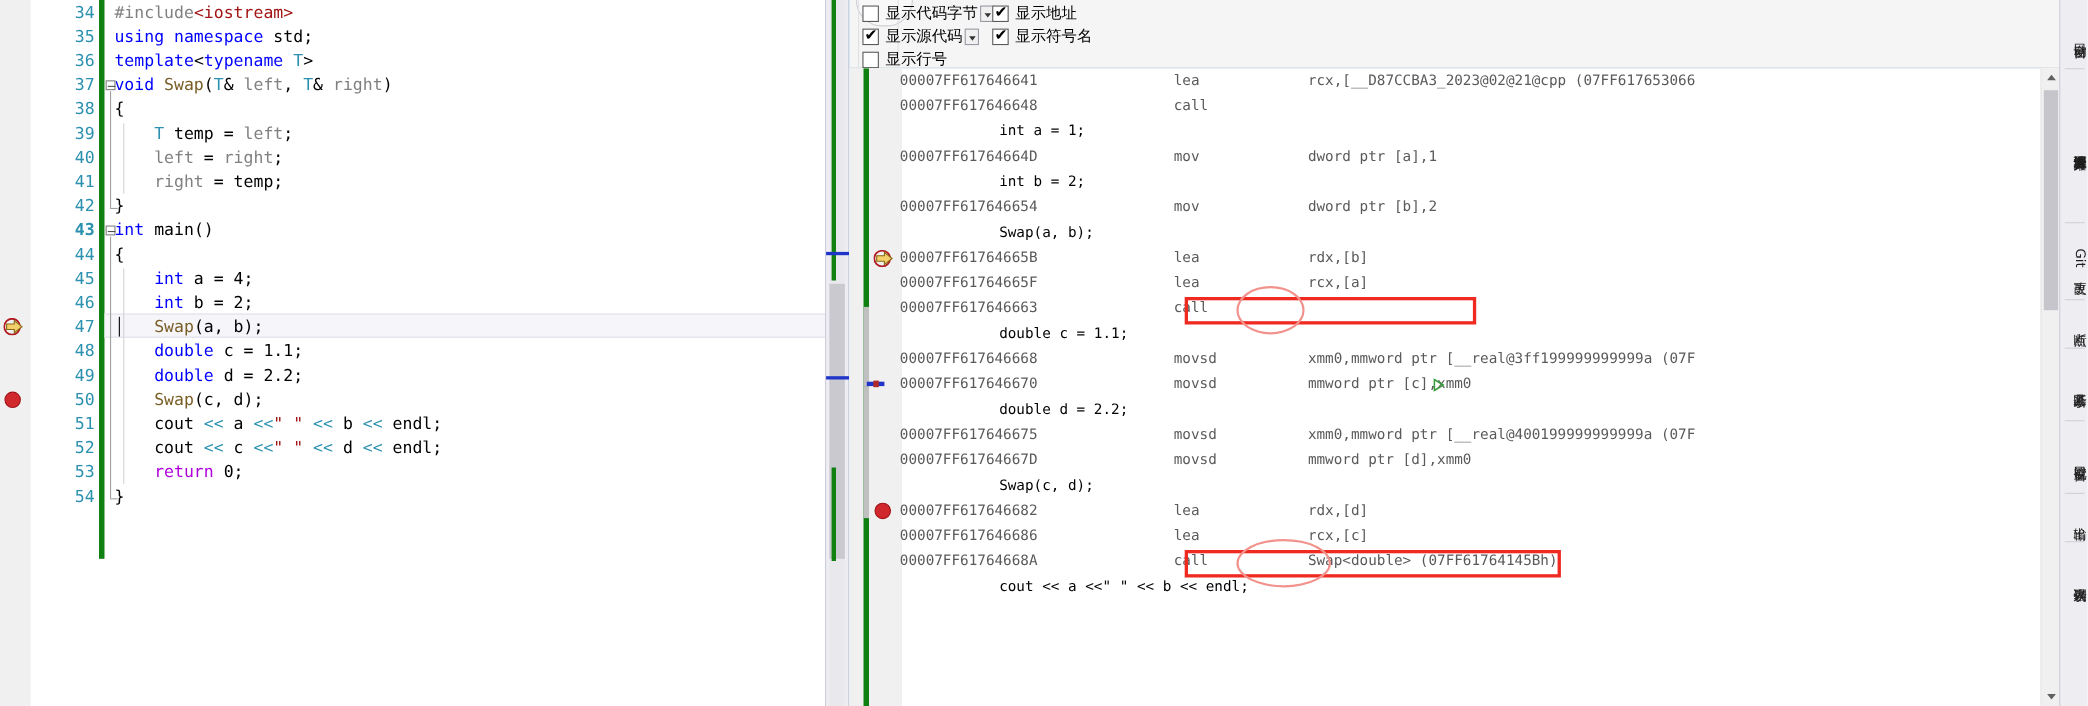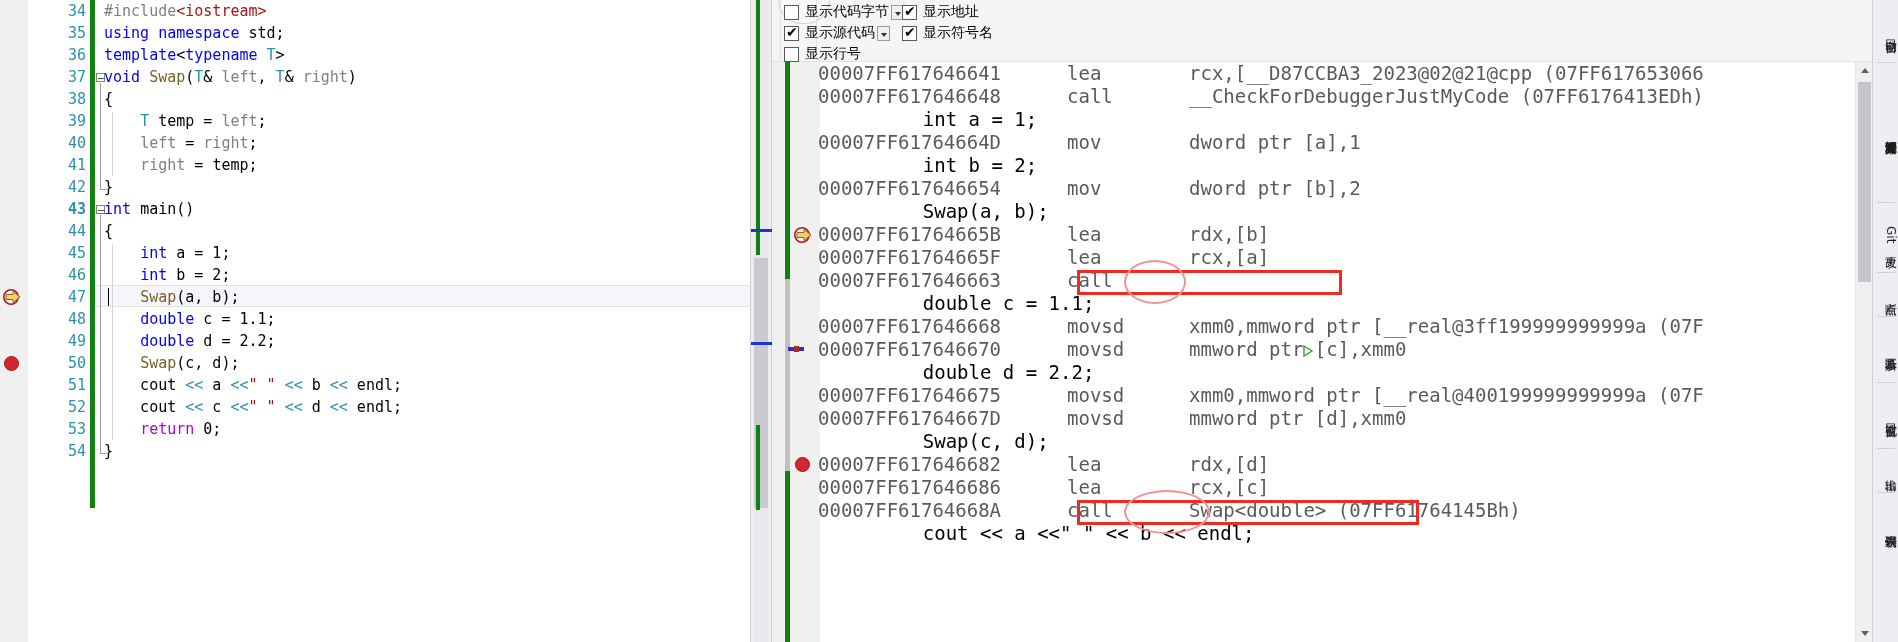--- a/index.html
+++ b/index.html
@@ -118,21 +118,21 @@
 
   .disasm-body {
     position:absolute; left:0; top:62px; width:1100px; height:580px;
     background:#ffffff; overflow:hidden;
   }
   .dis-gutter { position:absolute; left:0; top:0; width:48px; height:580px; background:#f0f0f0; }
   .dis-greenbar { position:absolute; left:13px; top:0; width:5px; height:580px; background:#108010; }
   .dis-graybar { position:absolute; left:13px; width:5px; background:#c0c0c0; }
   .dis-row {
     position:absolute; left:0; height:23px; line-height:23px;
-    font-family:"DejaVu Sans Mono", monospace; font-size:19px; white-space:pre;
+    font-family:"DejaVu Sans Mono", monospace; font-size:13px; white-space:pre;
   }
   .dis-addr { position:absolute; left:46px; color:#5a5a5a; }
   .dis-mn   { position:absolute; left:295px; color:#5a5a5a; }
   .dis-ops  { position:absolute; left:417px; color:#5a5a5a; }
   .dis-src  { position:absolute; left:105px; color:#000000; }
 
   
   .anno-box {
     position:absolute; border:3px solid #ef2a21; background:transparent;
     pointer-events:none;
@@ -205,21 +205,21 @@
         <div class="lineno" style="top: 154px;">41</div>
         <div class="codetext" style="top: 154px;"><span class="pl">    </span><span class="id">right</span><span class="pl"> = </span><span class="pl">temp</span><span class="pl">;</span></div>
         <div class="lineno" style="top: 176px;">42</div>
         <div class="codetext" style="top: 176px;"><span class="pl">}</span></div>
         <div class="lineno" style="top: 198px; font-weight: bold;">43</div>
         <div class="codetext" style="top: 198px;"><span class="k">int</span><span class="pl"> </span><span class="pl">main</span><span class="pl">()</span></div>
         <div class="fold" style="top: 205px;"></div>
         <div class="lineno" style="top: 220px;">44</div>
         <div class="codetext" style="top: 220px;"><span class="pl">{</span></div>
         <div class="lineno" style="top: 242px;">45</div>
-        <div class="codetext" style="top: 242px;"><span class="pl">    </span><span class="k">int</span><span class="pl"> a = 1;</span></div>
+        <div class="codetext" style="top: 242px;"><span class="pl">    </span><span class="k">int</span><span class="pl"> a = 4;</span></div>
         <div class="lineno" style="top: 264px;">46</div>
         <div class="codetext" style="top: 264px;"><span class="pl">    </span><span class="k">int</span><span class="pl"> b = 2;</span></div>
         <div class="current-line-hl" style="top: 285px;"></div>
         <div class="caret" style="top: 288px;"></div>
         <div class="lineno" style="top: 286px;">47</div>
         <div class="codetext" style="top: 286px;"><span class="pl">    </span><span class="fn">Swap</span><span class="pl">(a, b);</span></div>
         <div class="lineno" style="top: 308px;">48</div>
         <div class="codetext" style="top: 308px;"><span class="pl">    </span><span class="k">double</span><span class="pl"> c = 1.1;</span></div>
         <div class="lineno" style="top: 330px;">49</div>
         <div class="codetext" style="top: 330px;"><span class="pl">    </span><span class="k">double</span><span class="pl"> d = 2.2;</span></div>
@@ -288,21 +288,21 @@
         </div>
     </div>
 
     <div class="disasm-body">
       <div class="dis-gutter"></div>
       <div class="dis-greenbar"></div>
       <div class="dis-graybar" style="top:217px;height:72px;"></div>
       <div class="dis-graybar" style="top:289px;height:120px;"></div>
       <div id="dis-rows">
           <div class="dis-row" style="top: 0px; width: 1080px;"><span class="dis-addr">00007FF617646641</span><span class="dis-mn">lea</span><span class="dis-ops">rcx,[__D87CCBA3_2023@02@21@cpp (07FF617653066</span></div>
-          <div class="dis-row" style="top: 23px; width: 1080px;"><span class="dis-addr">00007FF617646648</span><span class="dis-mn">call</span><span class="dis-ops">__CheckForDebuggerJustMyCode (07FF6176413EDh)</span></div>
+          <div class="dis-row" style="top: 23px; width: 1080px;"><span class="dis-addr">00007FF617646648</span><span class="dis-mn">call</span></div>
           <div class="dis-row" style="top: 46px; width: 1080px;"><span class="dis-src">    int a = 1;</span></div>
           <div class="dis-row" style="top: 69px; width: 1080px;"><span class="dis-addr">00007FF61764664D</span><span class="dis-mn">mov</span><span class="dis-ops">dword ptr [a],1</span></div>
           <div class="dis-row" style="top: 92px; width: 1080px;"><span class="dis-src">    int b = 2;</span></div>
           <div class="dis-row" style="top: 115px; width: 1080px;"><span class="dis-addr">00007FF617646654</span><span class="dis-mn">mov</span><span class="dis-ops">dword ptr [b],2</span></div>
           <div class="dis-row" style="top: 138px; width: 1080px;"><span class="dis-src">    Swap(a, b);</span></div>
           <div class="dis-row" style="top: 161px; width: 1080px;"><span class="dis-addr">00007FF61764665B</span><span class="dis-mn">lea</span><span class="dis-ops">rdx,[b]</span></div>
           <div style="position: absolute; left: 22px; top: 165px; width: 20px; height: 16px;"><svg width="20" height="16" viewBox="0 0 20 16">
               <circle cx="8" cy="8" r="7.2" fill="none" stroke="#b01a20" stroke-width="1.6"></circle>
               <path d="M3 5.5 H10 V2.5 L17 8 L10 13.5 V10.5 H3 Z" fill="#f2d06b" stroke="#8a6a14" stroke-width="1"></path>
             </svg></div>

